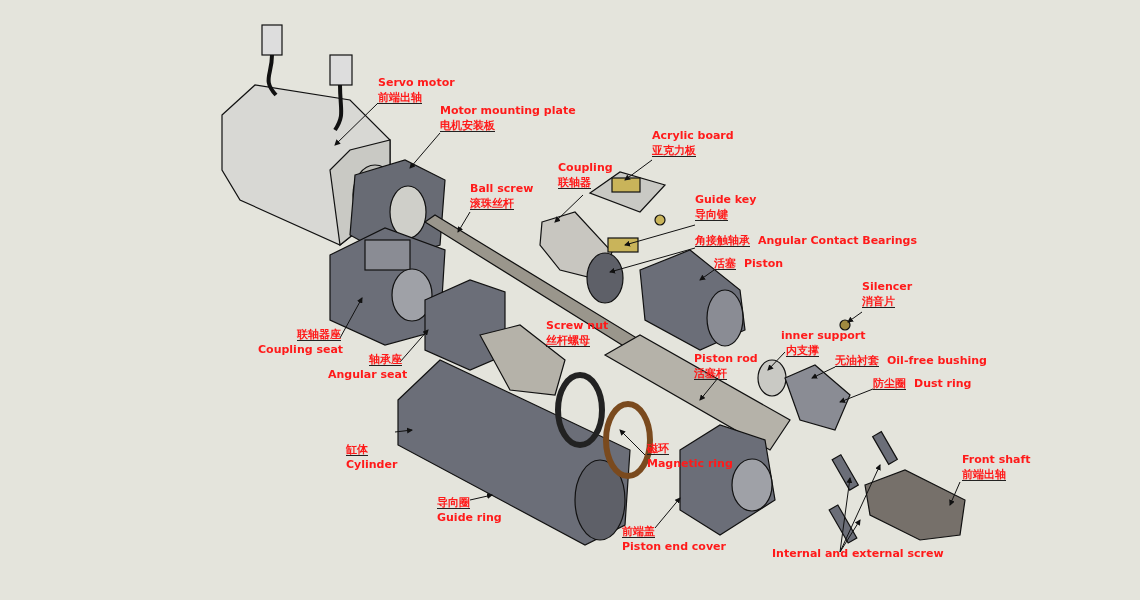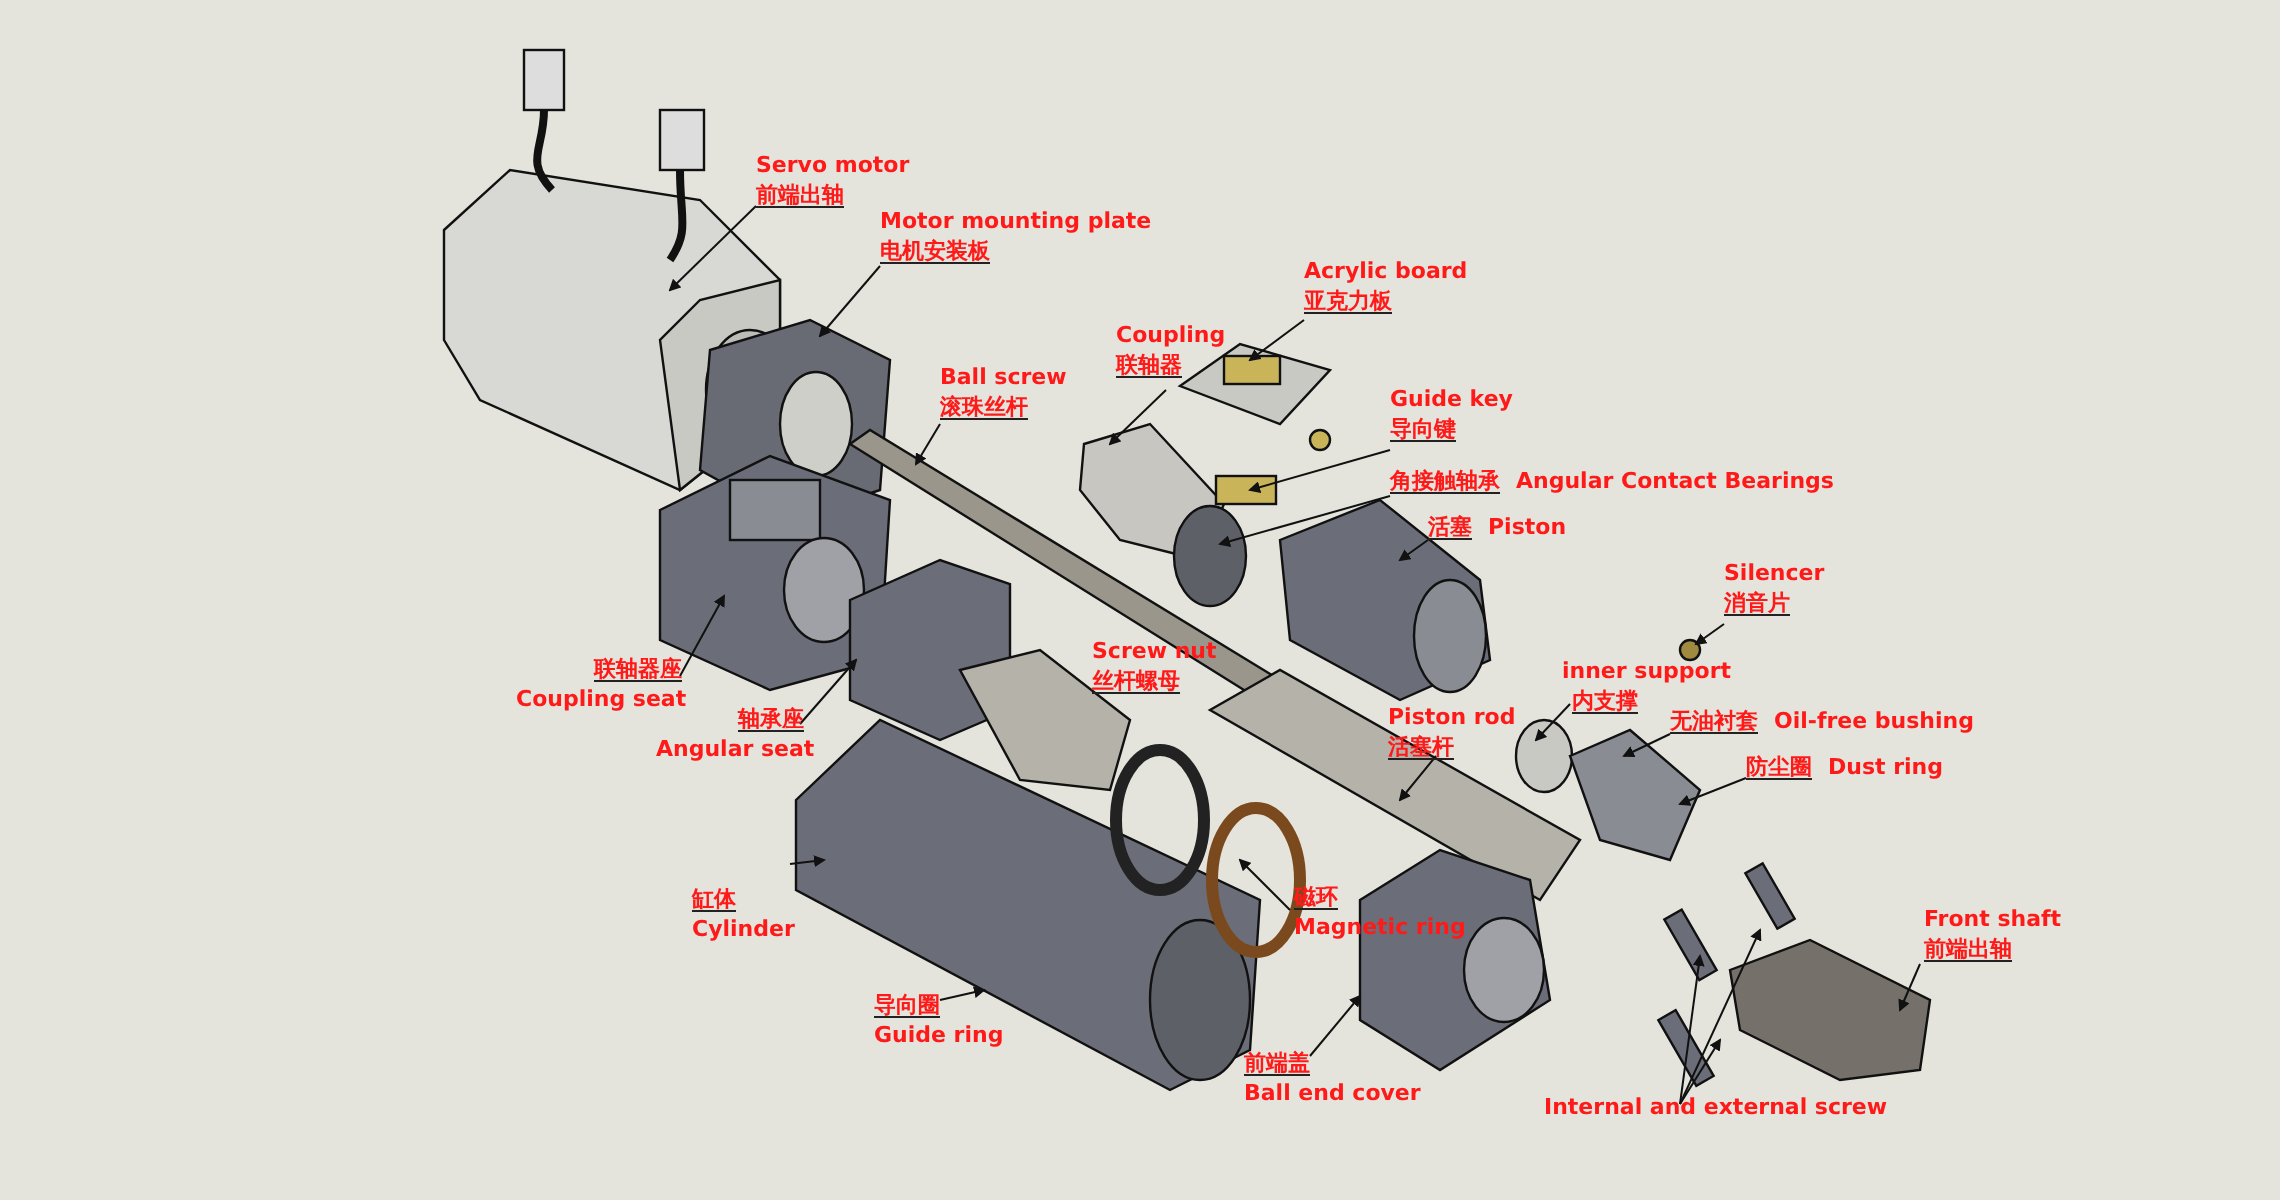--- a/index.html
+++ b/index.html
@@ -173,21 +173,21 @@
 <div class="lbl" style="left:647px;top:441px">
   <span class="zh">磁环</span>
   <span class="en">Magnetic ring</span>
 </div>
 <div class="lbl" style="left:437px;top:495px">
   <span class="zh">导向圈</span>
   <span class="en">Guide ring</span>
 </div>
 <div class="lbl" style="left:622px;top:524px">
   <span class="zh">前端盖</span>
-  <span class="en">Ball end cover</span>
+  <span class="en">Piston end cover</span>
 </div>
 <div class="lbl" style="left:962px;top:452px">
   <span class="en">Front shaft</span>
   <span class="zh">前端出轴</span>
 </div>
 <div class="lbl" style="left:772px;top:546px">
   <span class="en">Internal and external screw</span>
 </div>
 
 </body></html>

